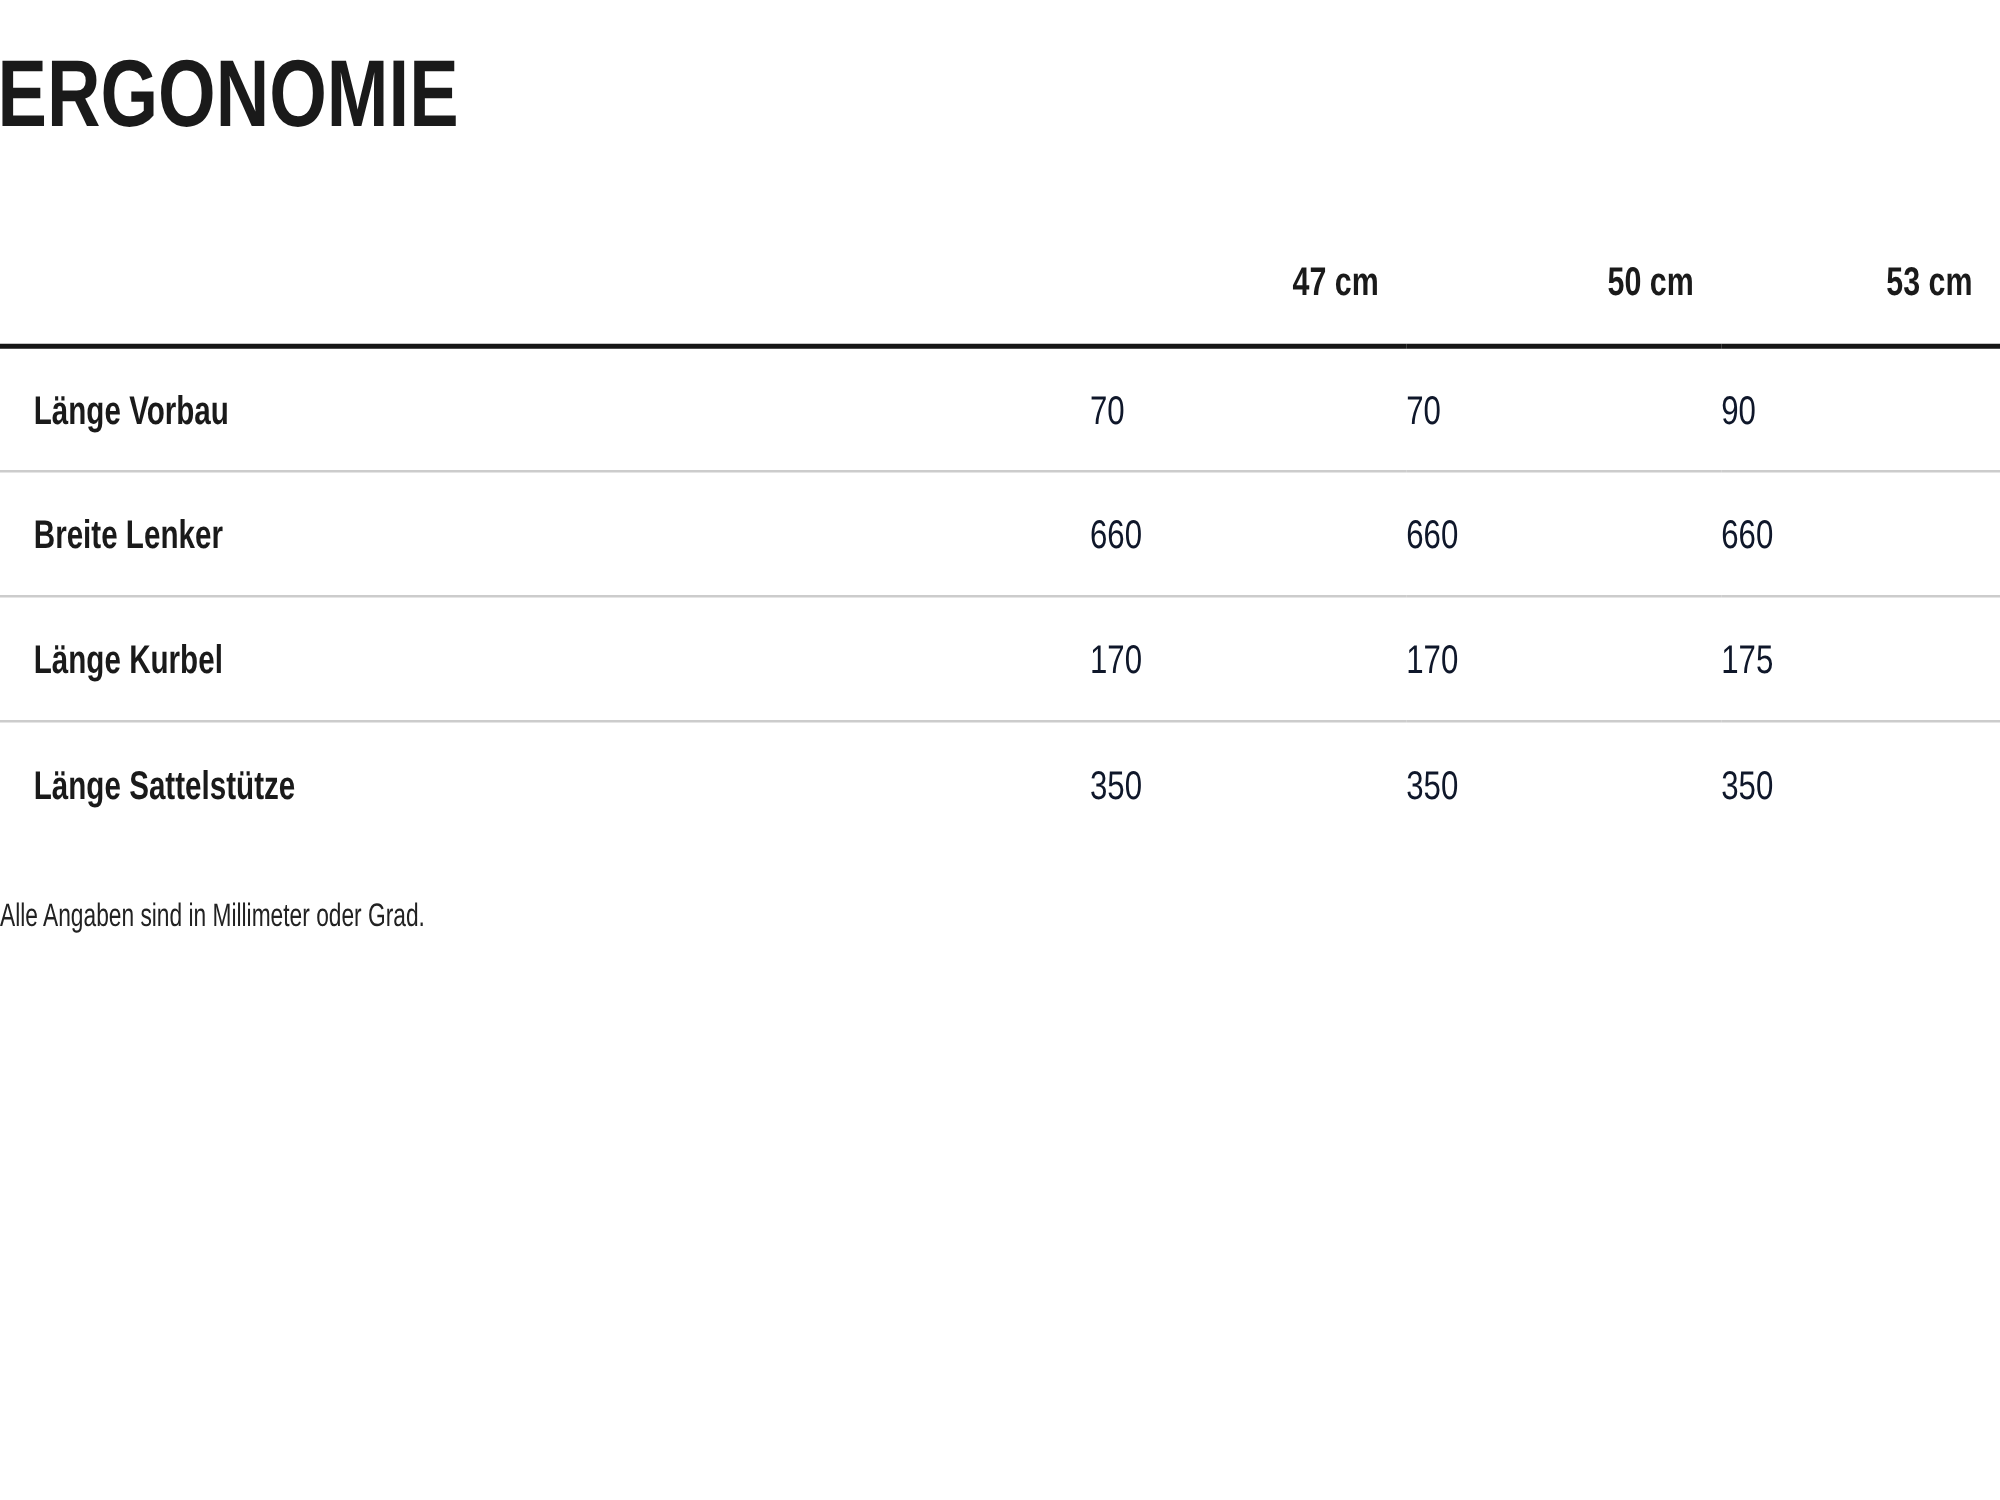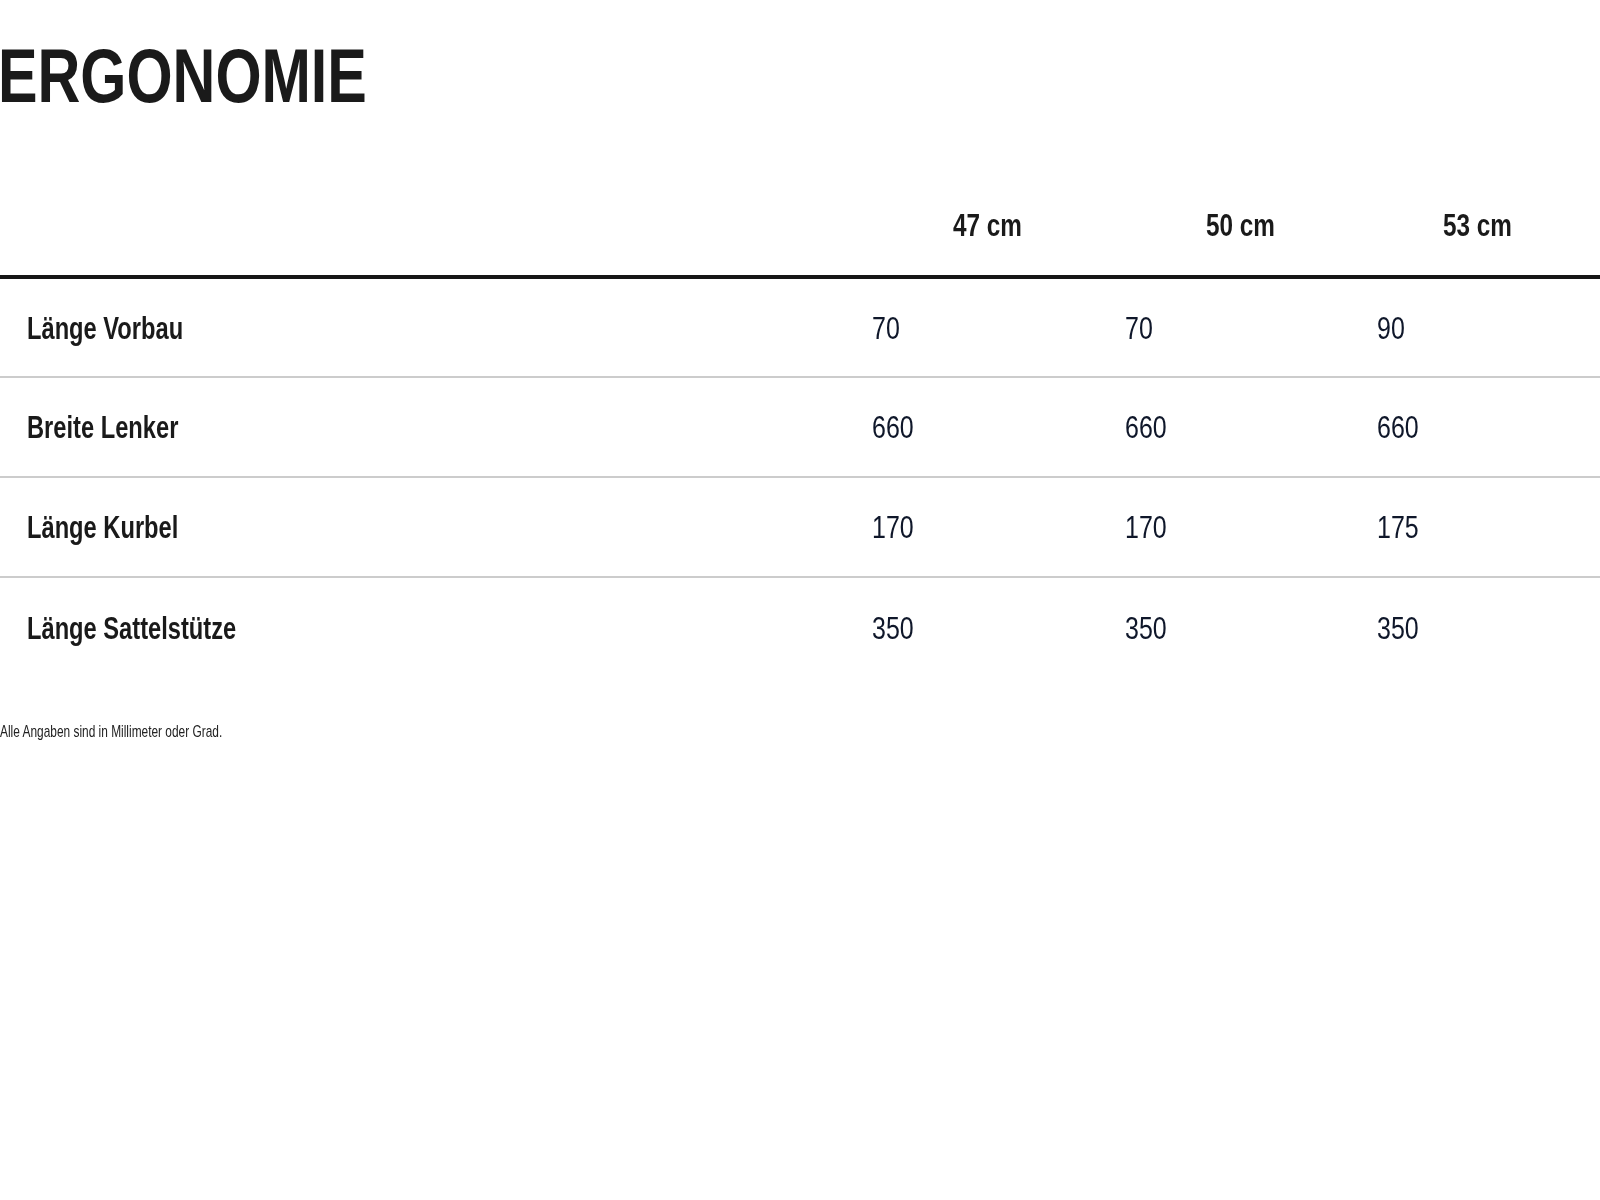--- a/index.html
+++ b/index.html
@@ -43,21 +43,21 @@
   table.spec{
     width:1600px;
     border-collapse:collapse;
     table-layout:fixed;
     margin:0;
   }
   table.spec thead th{
     height:165px;
     vertical-align:bottom;
     padding:0 0 32px 0;
-    text-align:center;
+    text-align:right;
     border-bottom:4px solid var(--thick-rule);
     font-size:32px;
     line-height:36px;
     font-weight:700;
   }
   table.spec thead th .cond{transform:scaleX(0.76);}
   table.spec tbody th,
   table.spec tbody td{
     height:100px;
     padding:0;
@@ -75,21 +75,21 @@
     padding-left:27px;
   }
   table.spec tbody th .cond{transform:scaleX(0.74);}
   table.spec tbody td{
     font-weight:400;
     color:#0f172a;
   }
   table.spec tbody td .cond{transform:scaleX(0.78);}
   p.footnote{
     margin:42px 0 0 0;
-    font-size:17px;
+    font-size:26px;
     line-height:26px;
     font-weight:400;
     color:#222222;
   }
   p.footnote .cond{transform:scaleX(0.70);}
 </style>
 </head>
 <body>
 
 <div class="page">

